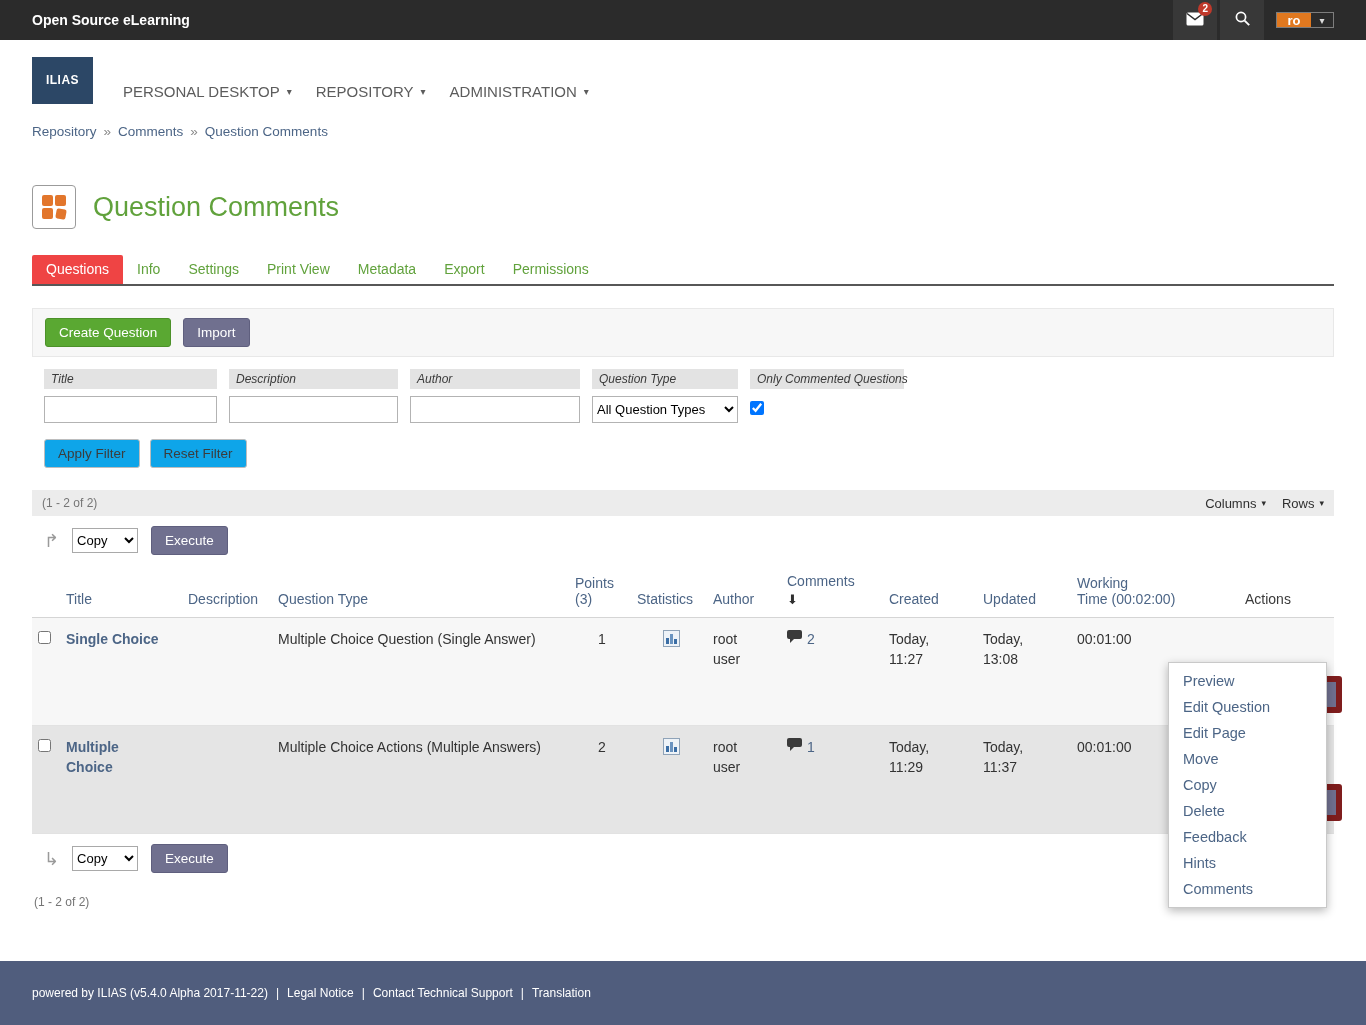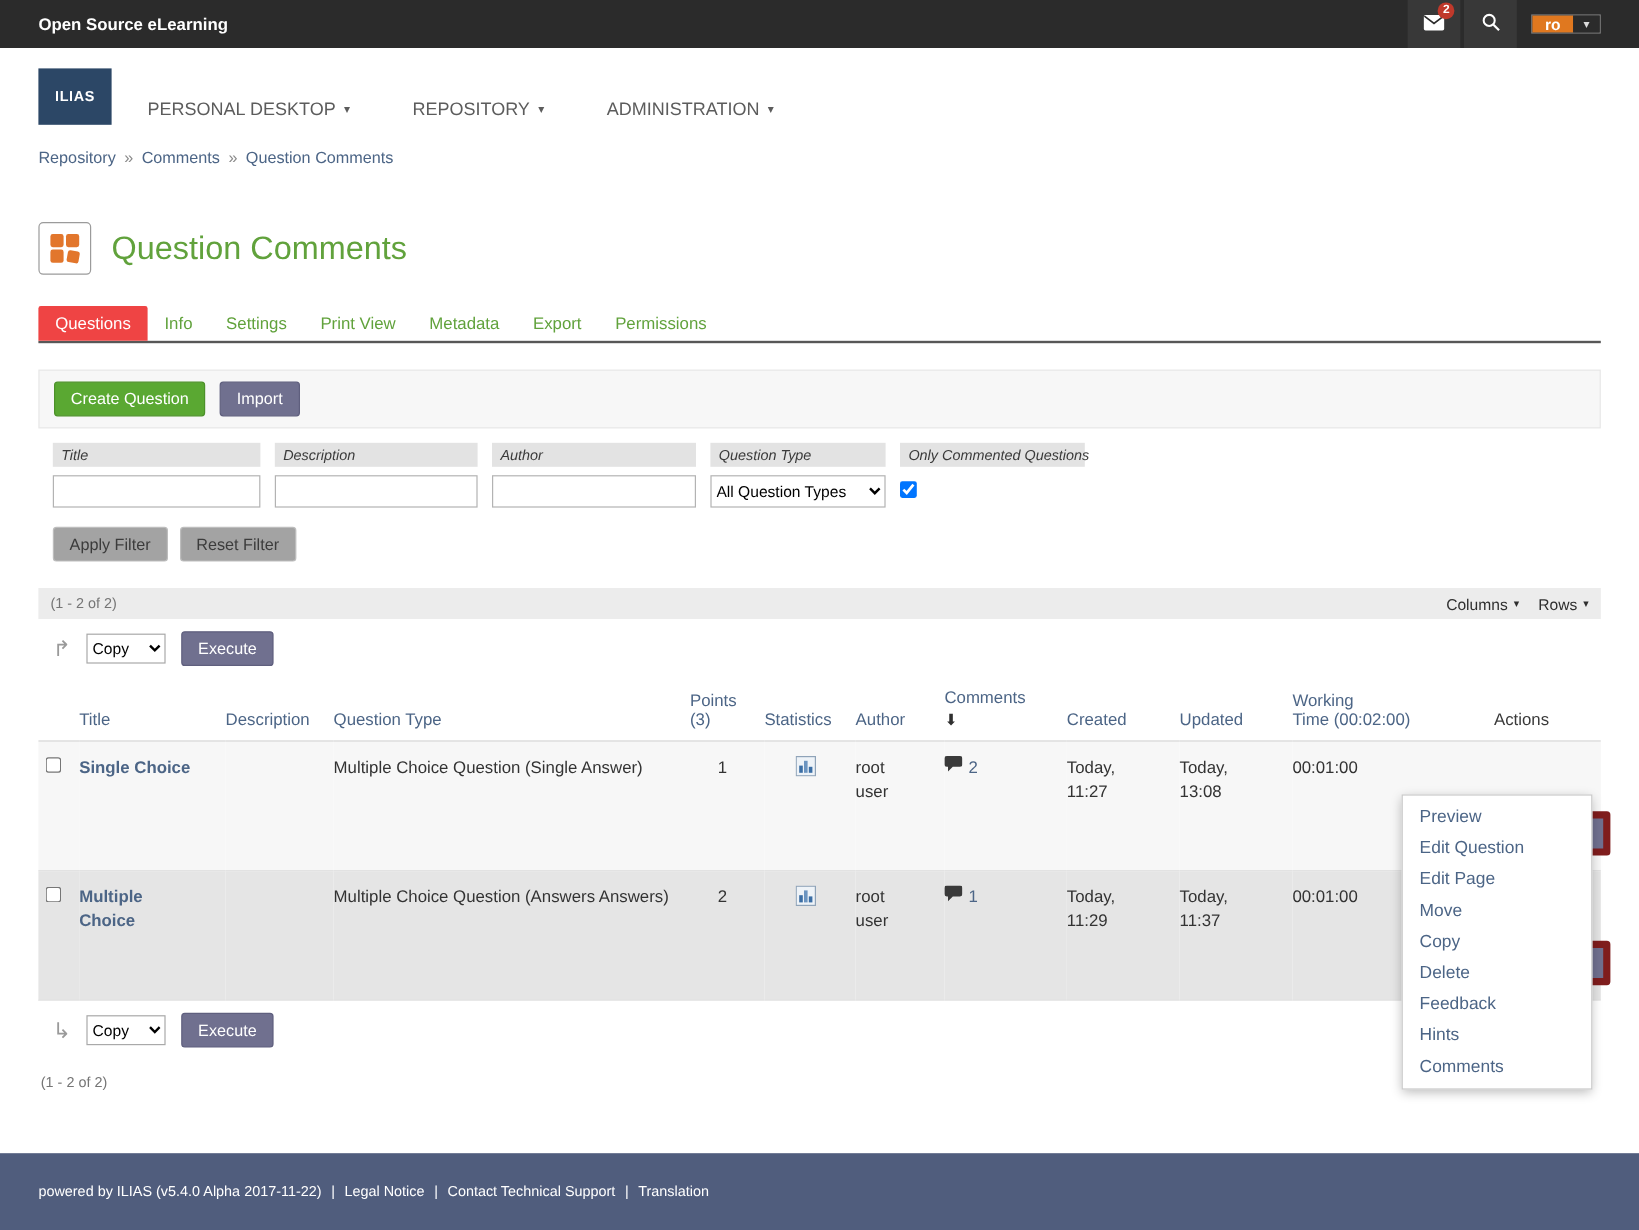--- a/index.html
+++ b/index.html
@@ -41,21 +41,21 @@
   }
   .user-caret-btn { width: 22px; background: #2b2b2b; border: none; color: #dcdcdc; font-size: 10px; cursor: pointer; }
 
   
   .masthead { height: 80px; background: #fff; display: flex; align-items: center; padding: 0 32px; flex: 0 0 auto; }
   .logo {
     width: 61px; height: 47px; background: #2c4766; color: #fff;
     display: flex; align-items: center; justify-content: center;
     font-size: 12px; font-weight: bold; letter-spacing: 0.5px; cursor: pointer;
   }
-  .main-nav { display: flex; gap: 52px; margin-left: 30px; margin-top: 22px; }
+  .main-nav { display: flex; gap: 24px; margin-left: 30px; margin-top: 22px; }
   .nav-item { background: none; border: none; font-family: inherit; font-size: 15px; color: #5c5c5c; cursor: pointer; display: flex; align-items: center; gap: 7px; }
   .nav-caret { font-size: 10px; color: #5c5c5c; }
 
   
   .breadcrumb { padding: 4px 32px 10px; font-size: 13.5px; background: #fff; flex: 0 0 auto; }
   .crumb { color: #4c6586; cursor: pointer; }
   .crumb-sep { color: #8a8a8a; margin: 0 7px; }
 
   
   .content { flex: 1 1 auto; padding: 0 32px; background: #fff; }
@@ -71,21 +71,21 @@
   .tab {
     background: none; border: none; font-family: inherit; font-size: 14px; color: #61a23c;
     padding: 6px 14px 7px; cursor: pointer;
   }
   .tab.active { background: #ef4444; color: #fff; border-radius: 2px 2px 0 0; }
 
   .toolbar { margin-top: 22px; background: #f7f7f7; border: 1px solid #e8e8e8; padding: 9px 12px; display: flex; gap: 12px; }
   .btn { border-radius: 3px; font-family: inherit; font-size: 13.5px; padding: 6px 13px; cursor: pointer; }
   .btn-green { background: #5aa832; border: 1px solid #4c9129; color: #fff; }
   .btn-slate { background: #70708f; border: 1px solid #5f5f7e; color: #fff; }
-  .btn-gray  { background: #a3a3a3; border: 1px solid #bdbdbd; color: #3c3c3c; }
+  .btn-gray  { background: #0ea5e9; border: 1px solid #bdbdbd; color: #3c3c3c; }
 
   .hide-filter-row { margin-top: 14px; text-align: right; font-size: 13px; }
   .hide-filter-link { color: #4c6586; cursor: pointer; }
 
   .filter-fields { margin-top: 12px; padding-left: 12px; display: flex; gap: 12px; align-items: flex-start; }
   .filter-field { display: flex; flex-direction: column; }
   .filter-label { background: #e3e3e3; font-style: italic; font-size: 12px; color: #3a3a3a; padding: 3px 7px; white-space: nowrap; }
   .filter-field input[type="text"] { margin-top: 7px; height: 27px; border: 1px solid #b3b3b3; padding: 0 6px; font-family: inherit; font-size: 13px; width: 100%; }
   .filter-field select { margin-top: 7px; height: 27px; border: 1px solid #b3b3b3; font-family: inherit; font-size: 13px; width: 100%; background: #fff; }
   .filter-field input[type="checkbox"] { margin-top: 12px; width: 14px; height: 14px; }
@@ -358,21 +358,21 @@
             <div class="menu-item">Feedback</div>
             <div class="menu-item">Hints</div>
             <div class="menu-item">Comments</div>
           </div>
         </td>
       </tr>
       <tr class="row-even">
         <td class="cell-check"><input type="checkbox" style=""></td>
         <td><a class="title-link">Multiple Choice</a></td>
         <td></td>
-        <td>Multiple Choice Question (Answers Answers)</td>
+        <td>Multiple Choice Actions (Multiple Answers)</td>
         <td class="cell-points">2</td>
         <td class="cell-stats">
           <span class="stats-icon">
             <svg width="17" height="17" viewBox="0 0 17 17">
                 <rect x="0.5" y="0.5" width="16" height="16" fill="#eef3f8" stroke="#8fa3b8"></rect>
                 <rect x="3" y="8" width="3" height="6" fill="#3b6ea5"></rect>
                 <rect x="7" y="4" width="3" height="10" fill="#6b94c0"></rect>
                 <rect x="11" y="9" width="3" height="5" fill="#3b6ea5"></rect>
               </svg>
           </span>

